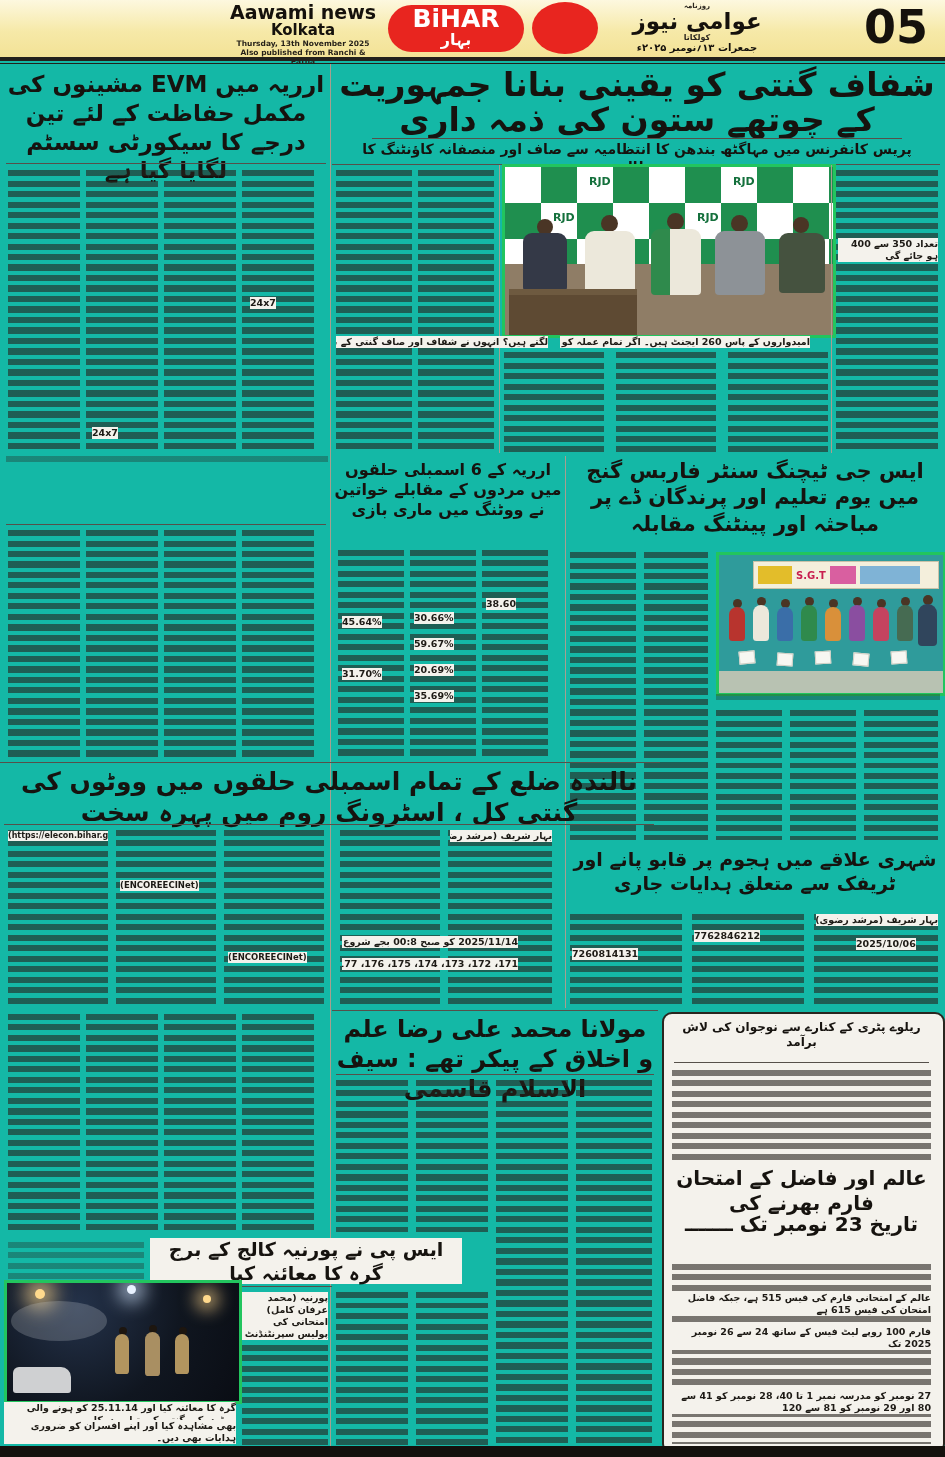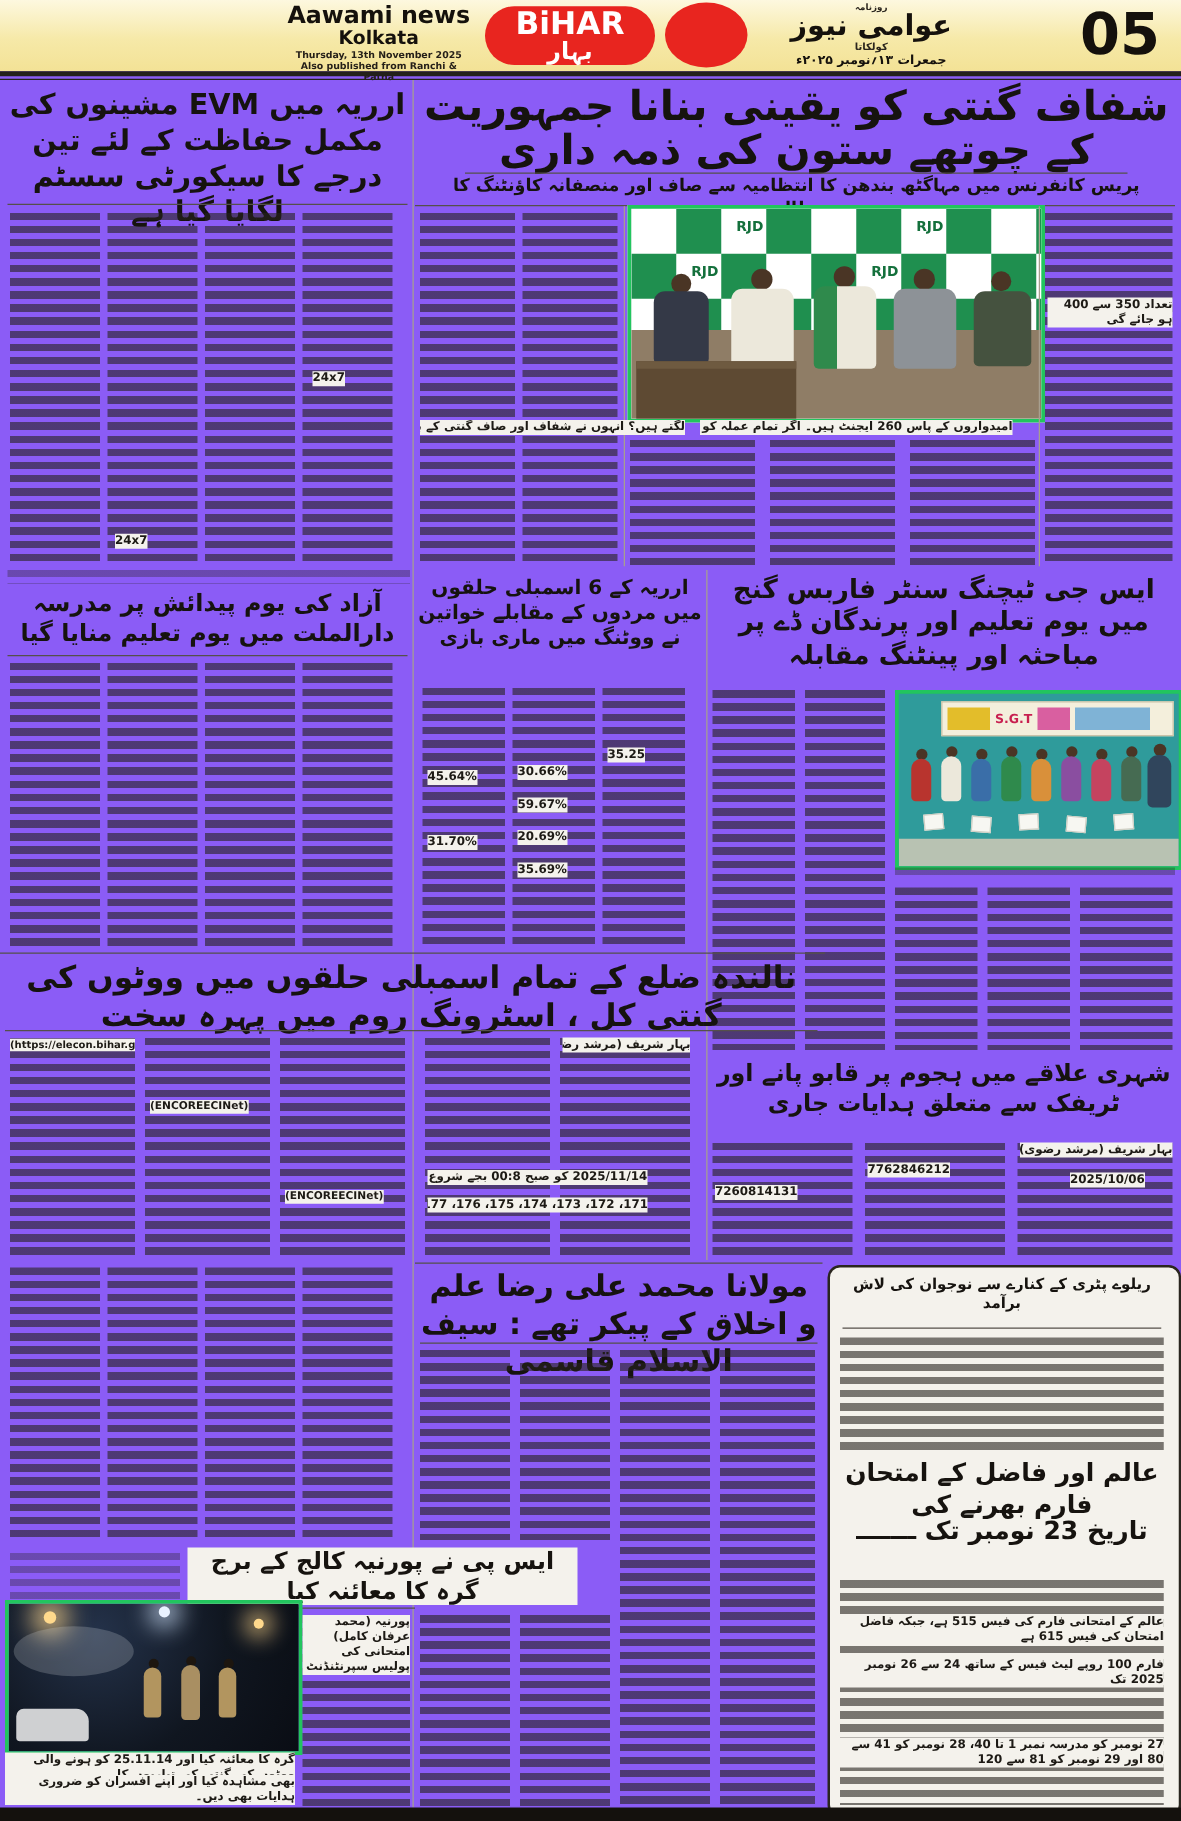--- a/index.html
+++ b/index.html
@@ -1,16 +1,16 @@
 <!DOCTYPE html>
 <html lang="ur"><head>
 <meta charset="utf-8">
 <style>
   html,body{margin:0;padding:0;background:#d8d4ca;}
-  #paper{position:relative;width:945px;height:1457px;background:#8b5cf6;overflow:hidden;
+  #paper{position:relative;width:945px;height:1457px;background:#14b8a6;overflow:hidden;
          font-family:"DejaVu Sans",sans-serif;}
   
   #masthead{position:absolute;left:0;top:0;width:945px;height:57px;
             background:linear-gradient(180deg,#fdf8df 0%,#f6e9a8 55%,#f3e296 100%);}
   .hr{position:absolute;background:#23201b;}
   .vr{position:absolute;background:#a79f8f;width:1px;}
   
   .hd{position:absolute;font-weight:700;direction:rtl;unicode-bidi:plaintext;text-align:center;
       color:#16130f;line-height:1.25;letter-spacing:0;}
   
@@ -54,21 +54,21 @@
 
   <div id="masthead">
     <div style="position:absolute;left:228px;top:3px;width:150px;text-align:center;">
       <div style="font-size:19px;font-weight:700;color:#15110c;line-height:1;">Aawami news</div>
       <div style="font-size:15px;font-weight:700;color:#15110c;line-height:1.1;">Kolkata</div>
       <div style="font-size:7.5px;font-weight:700;color:#241f18;">Thursday, 13th November 2025</div>
       <div style="font-size:7.5px;font-weight:700;color:#241f18;">Also published from Ranchi &amp; Patna</div>
     </div>
     <div style="position:absolute;left:388px;top:5px;width:136px;height:47px;background:#e8251f;border-radius:26px;text-align:center;">
       <div style="font-size:25px;font-weight:700;color:#ffffff;line-height:1.1;">BiHAR</div>
-      <div style="font-size:19px;font-weight:700;color:#ffffff;direction:rtl;line-height:.9;">بہار</div>
+      <div style="font-size:16px;font-weight:700;color:#ffffff;direction:rtl;line-height:.9;">بہار</div>
     </div>
     <div style="position:absolute;left:532px;top:2px;width:66px;height:52px;background:#e8251f;border-radius:50%;"></div>
     <div style="position:absolute;left:602px;top:2px;width:190px;text-align:center;direction:rtl;">
       <div style="font-size:7px;font-weight:700;color:#2a251d;">روزنامہ</div>
       <div style="font-size:23px;font-weight:700;color:#15110c;line-height:1;">عوامی نیوز</div>
       <div style="font-size:8px;font-weight:700;color:#2a251d;">کولکاتا</div>
       <div style="font-size:10px;font-weight:700;color:#15110c;">جمعرات ۱۳؍نومبر ۲۰۲۵ء</div>
     </div>
     <div style="position:absolute;left:852px;top:0px;width:88px;font-size:46px;font-weight:700;color:#15110c;text-align:center;">05</div>
   </div>
@@ -122,33 +122,32 @@
   <div class="sn" style="left:560px;top:336px;width:250px;text-align:right;">امیدواروں کے پاس 260 ایجنٹ ہیں۔ اگر تمام عملہ کو</div>
   <div class="sn" style="left:336px;top:336px;width:212px;text-align:right;">لگتے ہیں؟ انہوں نے شفاف اور صاف گنتی کے بارے</div>
 
   <div class="col" style="left:504px;top:352px;width:100px;height:100px;"></div>
   <div class="col" style="left:616px;top:352px;width:100px;height:100px;"></div>
   <div class="col" style="left:728px;top:352px;width:100px;height:100px;"></div>
   <div class="col" style="left:836px;top:170px;width:102px;height:282px;"></div>
   <div class="sn" style="left:838px;top:238px;width:100px;white-space:normal;">تعداد 350 سے 400 ہو جائے گی</div>
 
   <div class="col light" style="left:6px;top:456px;width:322px;height:11px;"></div>
-  <div class="hd" style="left:4px;top:472px;width:324px;height:50px;font-size:19px;">آزاد کی یوم پیدائش پر مدرسہ دارالملت میں یوم تعلیم منایا گیا</div>
   <div class="hr" style="left:6px;top:524px;width:320px;height:1px;background:#55504a;"></div>
   <div class="col" style="left:8px;top:530px;width:72px;height:228px;"></div>
   <div class="col" style="left:86px;top:530px;width:72px;height:228px;"></div>
   <div class="col" style="left:164px;top:530px;width:72px;height:228px;"></div>
   <div class="col" style="left:242px;top:530px;width:72px;height:228px;"></div>
 
   <div class="vr" style="left:330px;top:64px;height:1382px;"></div>
   <div class="hd" style="left:334px;top:460px;width:228px;height:84px;font-size:16px;">ارریہ کے 6 اسمبلی حلقوں میں مردوں کے مقابلے خواتین نے ووٹنگ میں ماری بازی</div>
   <div class="col" style="left:338px;top:550px;width:66px;height:210px;"></div>
   <div class="col" style="left:410px;top:550px;width:66px;height:210px;"></div>
   <div class="col" style="left:482px;top:550px;width:66px;height:210px;"></div>
-  <div class="sn ltr" style="left:486px;top:598px;">35.25</div>
+  <div class="sn ltr" style="left:486px;top:598px;">38.60</div>
   <div class="sn ltr" style="left:414px;top:612px;">30.66%</div>
   <div class="sn ltr" style="left:414px;top:638px;">59.67%</div>
   <div class="sn ltr" style="left:414px;top:664px;">20.69%</div>
   <div class="sn ltr" style="left:414px;top:690px;">35.69%</div>
   <div class="sn ltr" style="left:342px;top:616px;">45.64%</div>
   <div class="sn ltr" style="left:342px;top:668px;">31.70%</div>
 
   <div class="vr" style="left:565px;top:456px;height:552px;"></div>
   <div class="hd" style="left:570px;top:458px;width:370px;height:86px;font-size:21px;">ایس جی ٹیچنگ سنٹر فاربس گنج میں یوم تعلیم اور پرندگان ڈے پر مباحثہ اور پینٹنگ مقابلہ</div>
   <div class="col" style="left:570px;top:552px;width:66px;height:288px;"></div>

